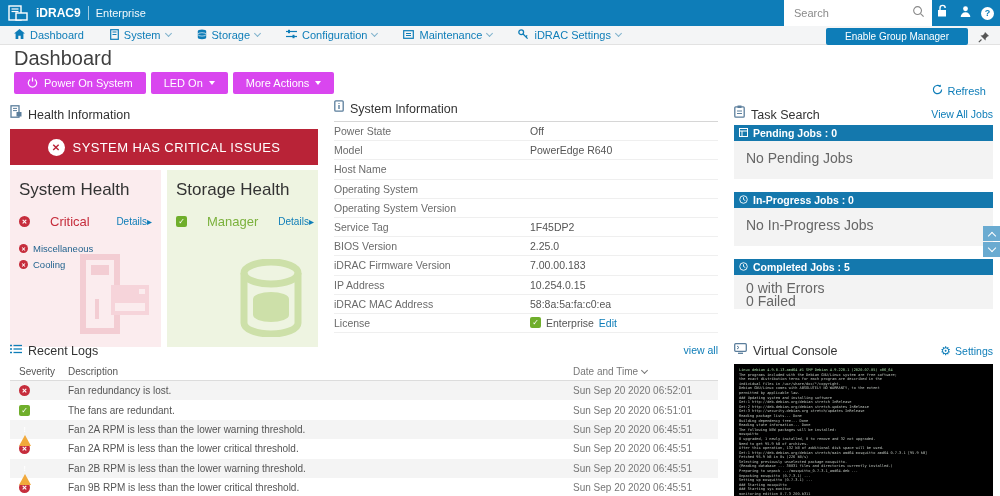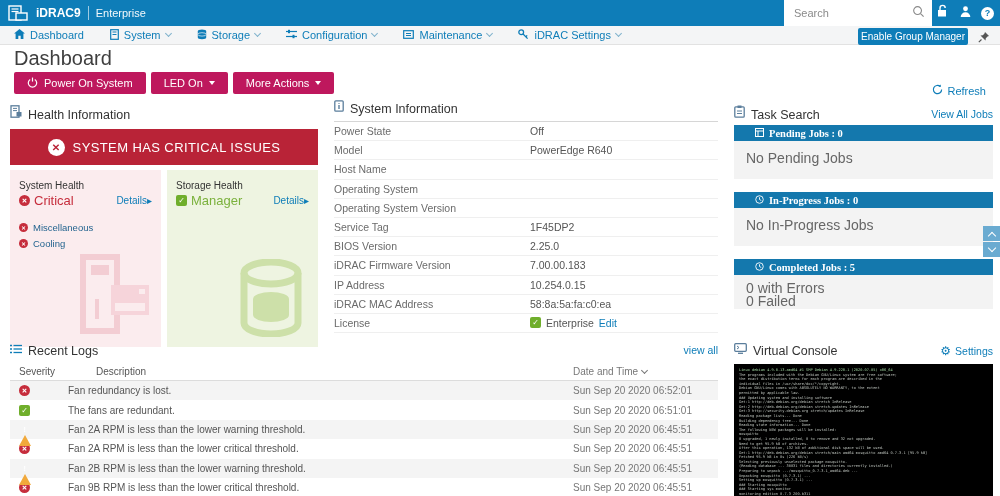--- a/index.html
+++ b/index.html
@@ -27,29 +27,29 @@
 
   
   .navbar { position:absolute; left:0; top:26px; width:1000px; height:19px;
     background:#f4f5f6; border-bottom:1px solid #e2e2e2; display:flex;
     align-items:center; padding-left:14px; gap:26px; }
   .nav-item { display:flex; align-items:center; gap:5px; color:#0e7db8;
     font-size:11px; cursor:pointer; }
   .chev { width:5px; height:5px; border-right:1px solid #7fb2cc;
     border-bottom:1px solid #7fb2cc; transform:rotate(45deg); margin-top:-3px; }
   .egm-btn { position:absolute; right:32px; top:2px; background:#0e7db8;
-    color:#fff; border:0; font-size:10px; padding:3px 3px; border-radius:2px;
+    color:#fff; border:0; font-size:10px; padding:3px 19px; border-radius:2px;
     font-family:"Liberation Sans", sans-serif; cursor:pointer; }
   .pin { position:absolute; right:10px; top:3px; color:#555; }
 
   
   .page-title { position:absolute; left:14px; top:47px; font-size:20px;
     color:#3f3f3f; }
   .toolbar { position:absolute; left:14px; top:72px; display:flex; gap:5px; }
-  .tbtn { background:#be185d; color:#fff; border:0; height:22px; font-size:11px;
+  .tbtn { background:#d946ef; color:#fff; border:0; height:22px; font-size:11px;
     padding:0 13px; border-radius:2px; display:flex; align-items:center; gap:6px;
     font-family:"Liberation Sans", sans-serif; cursor:pointer; }
   .caret { width:0; height:0; border-left:3.5px solid transparent;
     border-right:3.5px solid transparent; border-top:4px solid #fff; }
   .refresh { position:absolute; right:14px; top:72px; color:#0e7db8;
     font-size:11px; display:flex; align-items:center; gap:4px; cursor:pointer;margin-top:12px; }
 
   
   .panel { position:absolute; }
   .panel-head { display:flex; align-items:flex-end; gap:6px; height:16px; }
@@ -63,22 +63,22 @@
     display:flex; align-items:center; justify-content:center; gap:8px;
     font-size:13px; letter-spacing:.4px; }
   .banner-x { width:17px; height:17px; border-radius:50%; background:#fff;
     color:#b92337; font-size:10px; font-weight:bold; display:flex;
     align-items:center; justify-content:center; }
   .cards { display:flex; gap:6px; margin-top:5px; }
   .hcard { width:151px; height:177px; padding:10px 9px; position:relative;
     overflow:hidden; }
   .hcard.pink { background:#fbecee; }
   .hcard.green { background:#eef4e1; }
-  .hcard-title { font-size:10px; color:#333; }
-  .status-row { display:flex; align-items:center; margin-top:2px; gap:4px; }
+  .hcard-title { font-size:17px; color:#333; }
+  .status-row { display:flex; align-items:center; margin-top:14px; gap:20px; }
   .status-crit { color:#c62d3c; font-size:13px; }
   .status-ok { color:#7bb13c; font-size:13px; }
   .details { margin-left:auto; color:#0e7db8; font-size:10px; cursor:pointer; }
   .issues { margin-top:14px; display:flex; flex-direction:column; gap:5px; }
   .issue { display:flex; align-items:center; gap:5px; color:#24648f;
     font-size:9.5px; cursor:pointer; }
   .ic-x { width:11px; height:11px; border-radius:50%; background:#c62d3c;
     color:#fff; font-size:6.5px; font-weight:bold; display:flex; flex:none;
     align-items:center; justify-content:center; }
   .ic-x.sm { width:9px; height:9px; font-size:5.5px; }
@@ -93,40 +93,40 @@
   .si-row { display:flex; align-items:center; height:19.2px;
     border-bottom:1px solid #efefef; font-size:10.5px; }
   .si-label { width:196px; color:#6b6b6b; }
   .si-value { color:#555; display:flex; align-items:center; gap:5px; }
   .edit-link { color:#0e7db8; cursor:pointer; }
 
   
   .tasks { left:734px; top:106px; width:259px; }
   .ts-bar { margin-top:0; height:16px; background:#1478ad; color:#fff;
     font-size:10.5px; font-weight:bold; display:flex; align-items:center;
-    gap:5px; padding-left:21px;font-family:Liberation Serif, serif; }
+    gap:5px; padding-left:5px; }
   .ts-body { background:#f3f3f3; color:#666; font-size:14px;
     padding:9px 12px; }
   .ts-sec { margin-top:2px; margin-bottom:13px; }
   .ts-sec .ts-body { height:38px; }
   .ts-sec.last .ts-body { height:34px; padding-top:7px; line-height:13px; }
 
   .scrollwidget { position:absolute; left:983px; top:226px; width:17px; }
   .scrollbtn { width:17px; height:15px; background:#6aabd1; color:#fff;
     display:flex; align-items:center; justify-content:center; margin-bottom:1px;
     cursor:pointer; }
   .scrollbtn .chev2 { width:6px; height:6px; border-right:1.6px solid #fff;
     border-bottom:1.6px solid #fff; }
   .up .chev2 { transform:rotate(-135deg); margin-top:4px; }
   .down .chev2 { transform:rotate(45deg); margin-bottom:3px; }
 
   
   .logs { left:10px; top:342px; width:708px; }
   .log-header { display:flex; align-items:center; height:18px; margin-top:5px;
-    border-bottom:1px solid #dcdcdc; font-size:10px; color:#555;gap:28px; }
+    border-bottom:1px solid #dcdcdc; font-size:10px; color:#555; }
   .log-row { display:flex; align-items:center; height:19.4px; font-size:10px; }
   .log-row:nth-child(odd) { background:#f4f4f4; }
   .col-sev { width:58px; padding-left:9px; flex:none; }
   .col-desc { flex:1; color:#555; }
   .col-date { width:145px; flex:none; color:#777; }
   .sevchev { display:inline-block; width:5px; height:5px;
     border-right:1px solid #777; border-bottom:1px solid #777;
     transform:rotate(45deg); margin-left:4px; margin-bottom:2px; }
   .ic-warn { width:0; height:0; border-left:6px solid transparent;
     border-right:6px solid transparent; border-bottom:11px solid #f1a93b;

